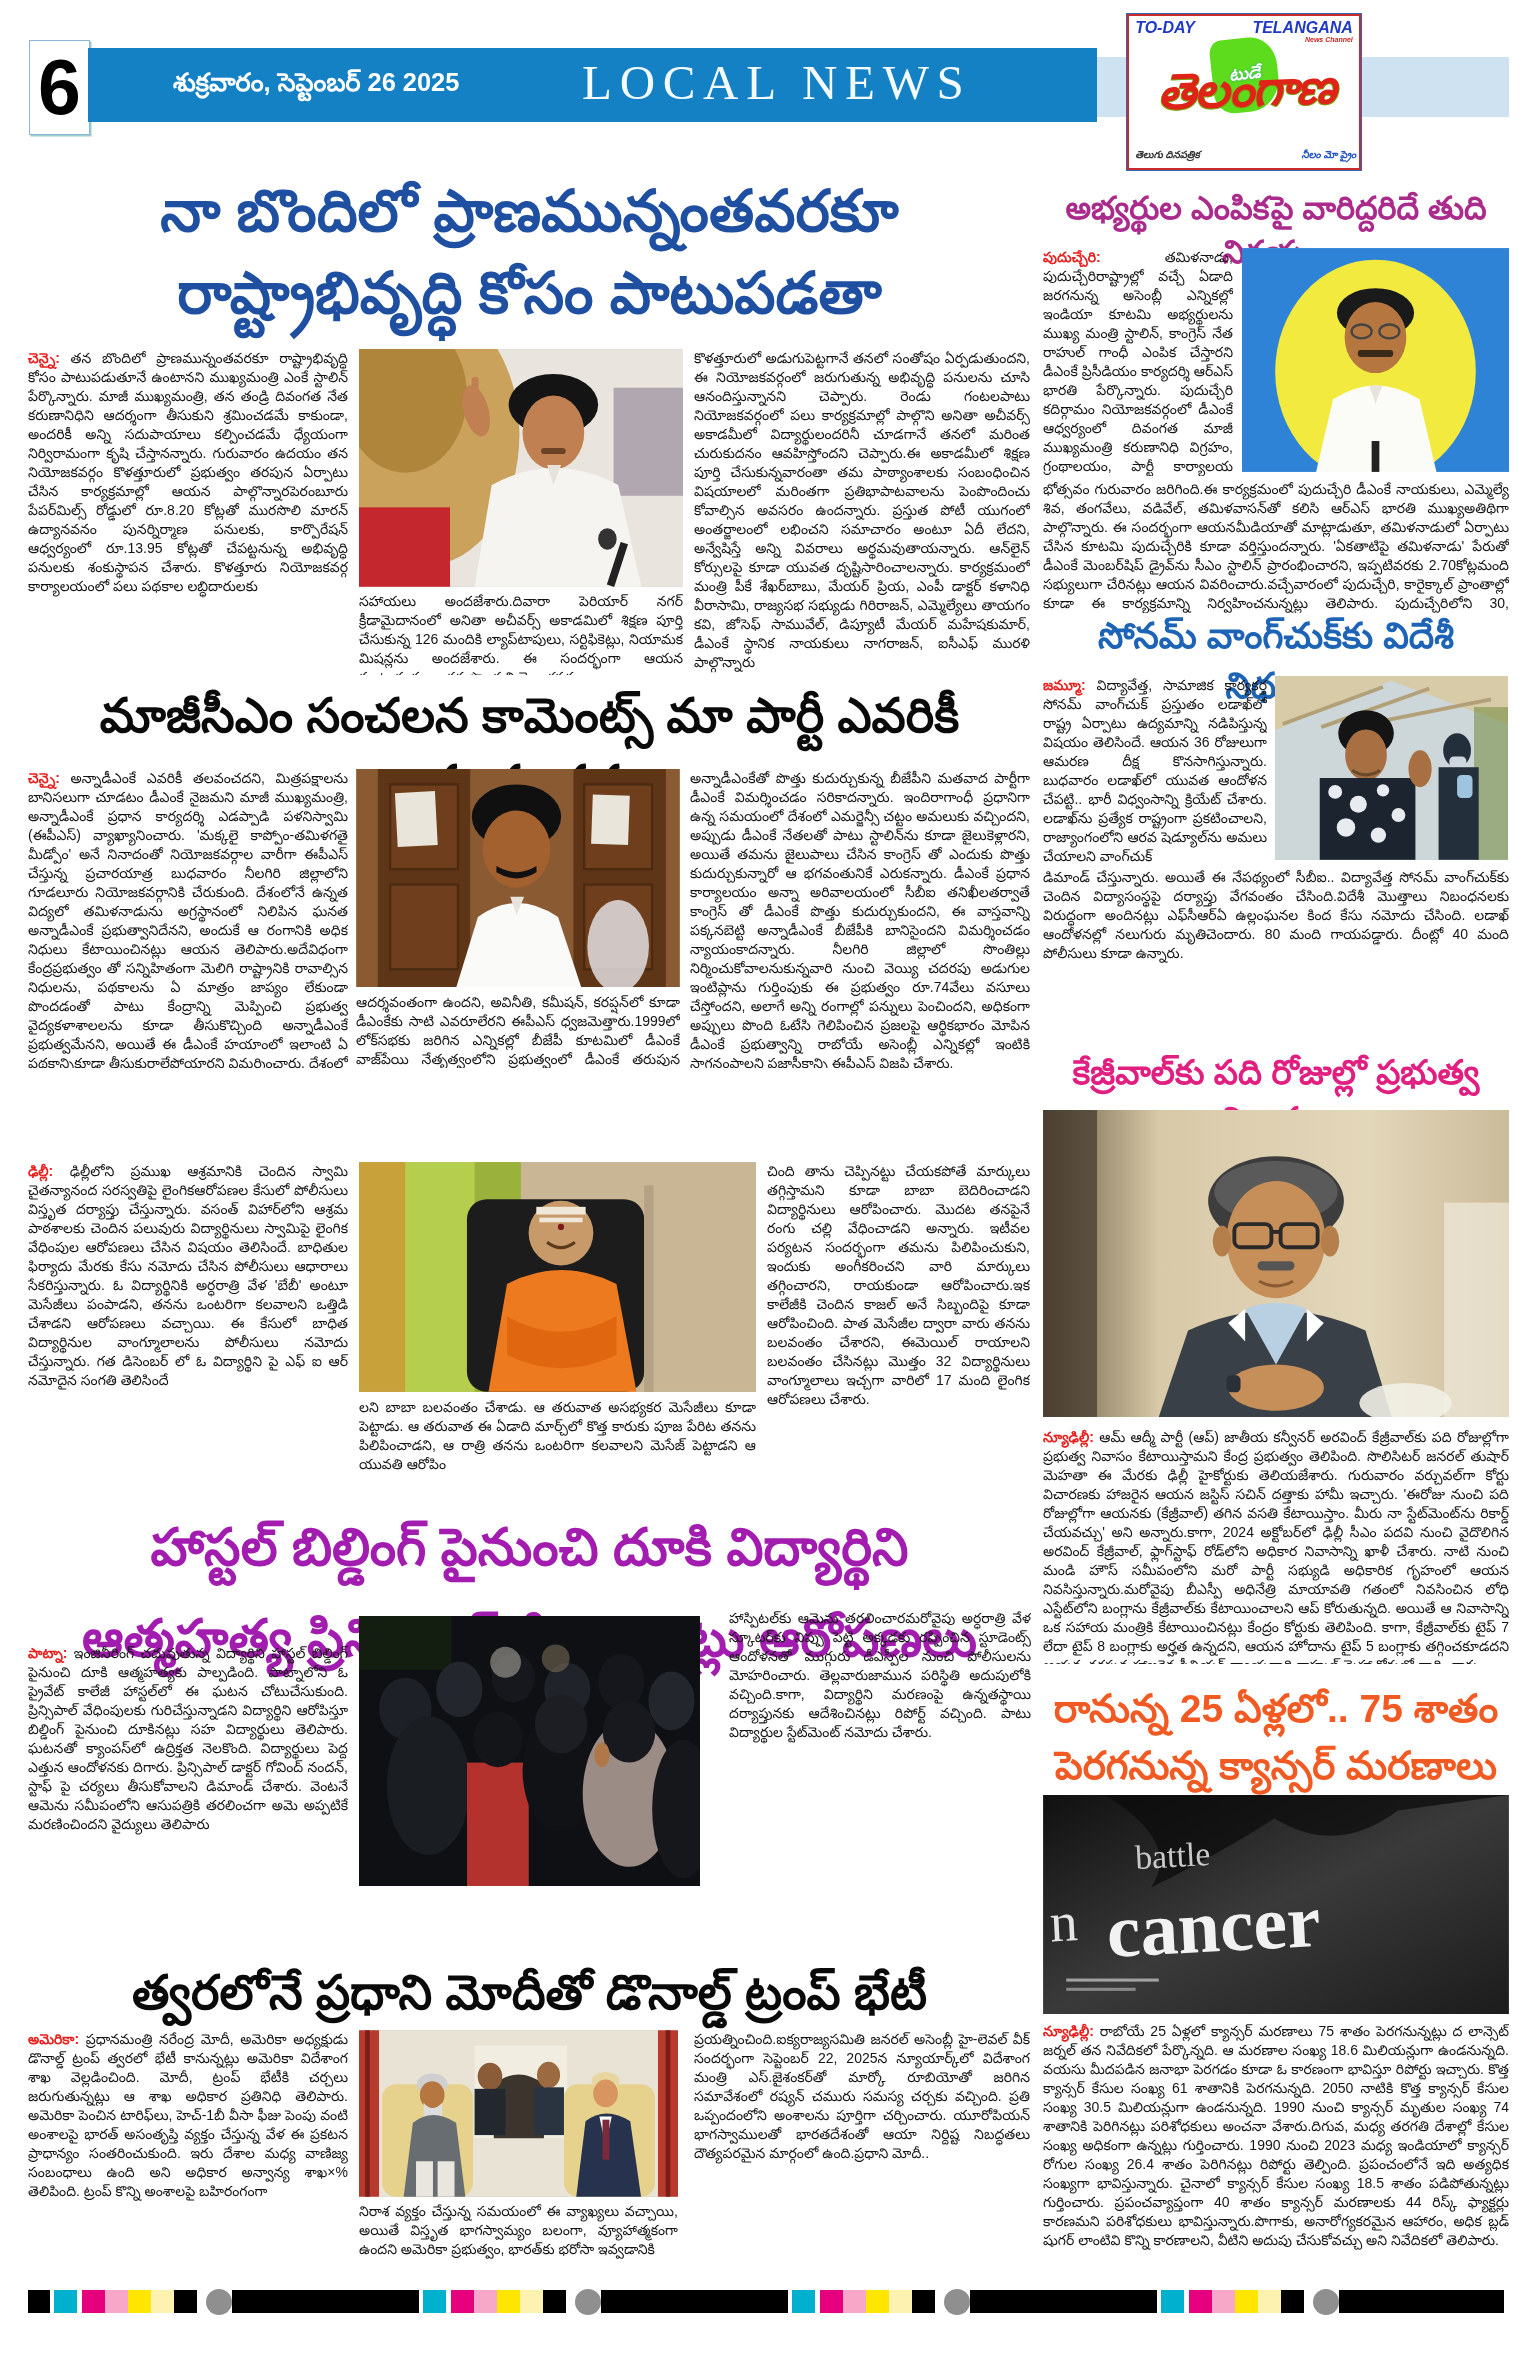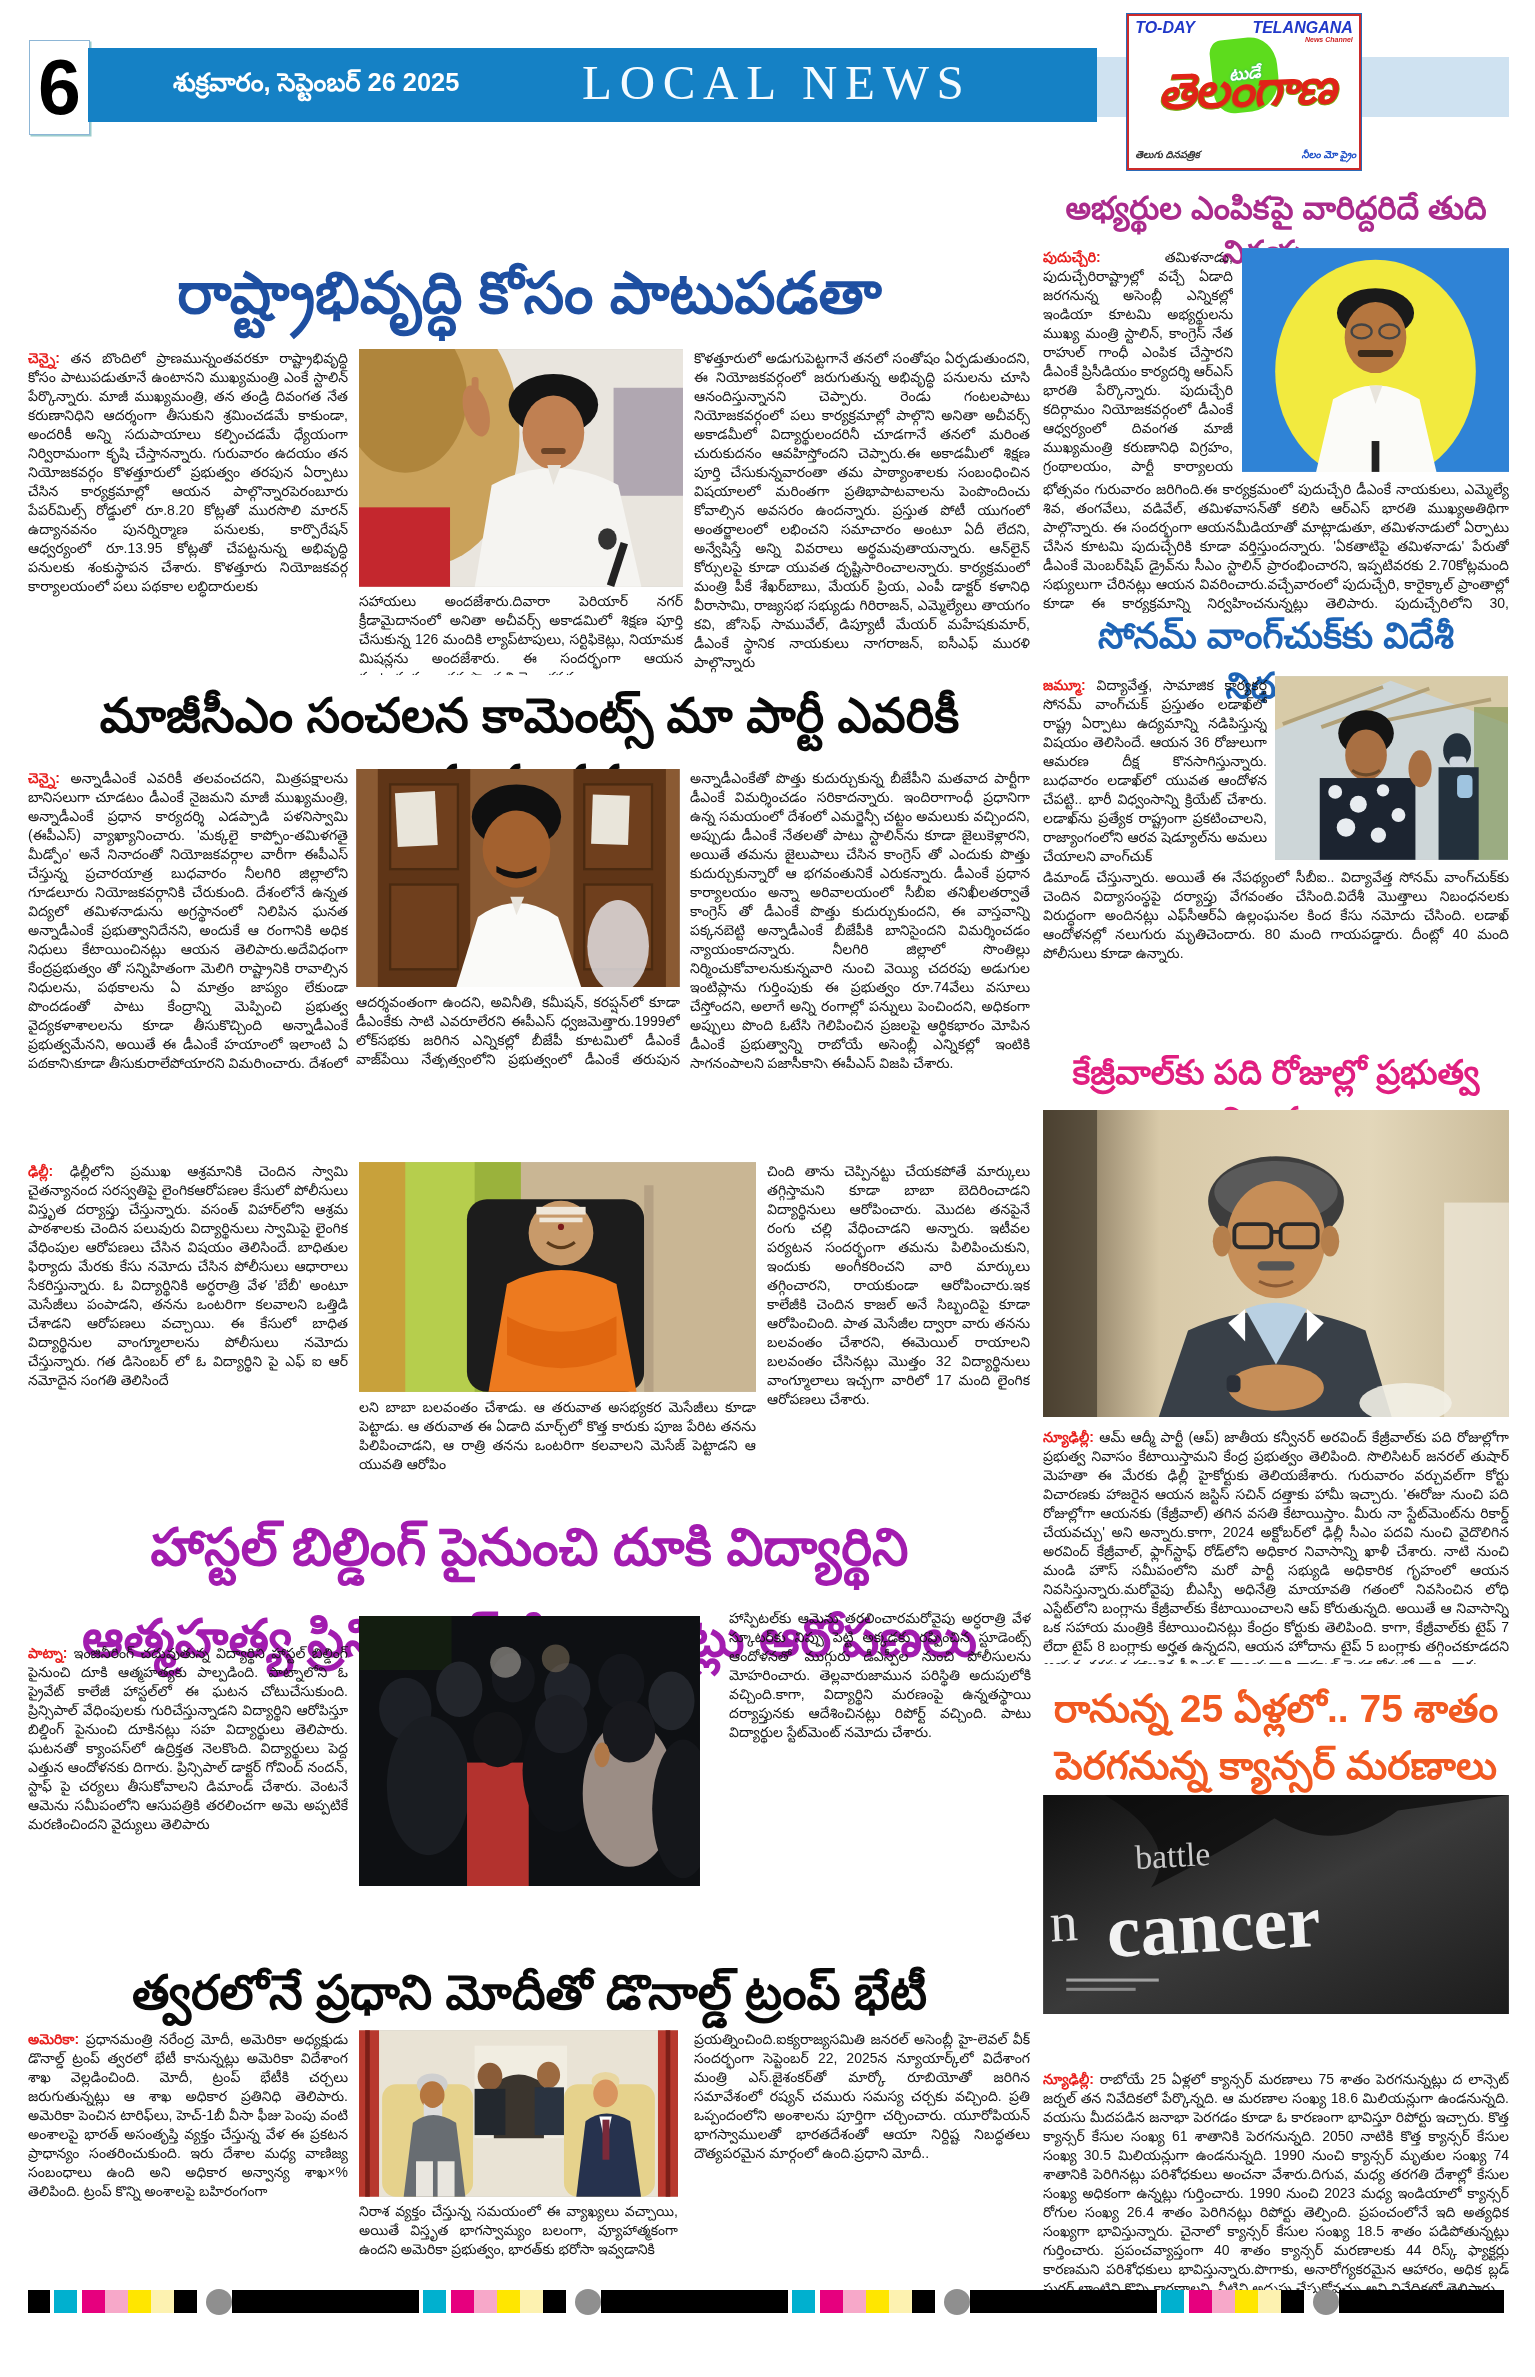--- a/index.html
+++ b/index.html
@@ -72,21 +72,21 @@
       <span>టుడే</span>
     </div>
     <div class="logo-script">తెలంగాణ</div>
     <div class="logo-row2">
       <span class="l">తెలుగు దినపత్రిక</span>
       <span class="r">నీలం మో ప్రైం</span>
     </div>
   </div>
 
   <div class="abs hl hl-a1">
-    <br>
+    <span>నా బొందిలో ప్రాణమున్నంతవరకూ</span><br>
     <span>రాష్ట్రాభివృద్ధి కోసం పాటుపడతా</span>
   </div>
   <div class="abs col" style="left:28px;top:349px;width:320px;height:327px;">
     <span class="dl">చెన్నై:</span>
     <span>తన బొందిలో ప్రాణమున్నంతవరకూ రాష్ట్రాభివృద్ధి కోసం పాటుపడుతూనే ఉంటానని ముఖ్యమంత్రి ఎంకే స్టాలిన్ పేర్కొన్నారు. మాజీ ముఖ్యమంత్రి, తన తండ్రి దివంగత నేత కరుణానిధిని ఆదర్శంగా తీసుకుని శ్రమించడమే కాకుండా, అందరికీ అన్ని సదుపాయాలు కల్పించడమే ధ్యేయంగా నిర్విరామంగా కృషి చేస్తానన్నారు. గురువారం ఉదయం తన నియోజకవర్గం కొళత్తూరులో ప్రభుత్వం తరపున ఏర్పాటు చేసిన కార్యక్రమాల్లో ఆయన పాల్గొన్నారపెరంబూరు పేపర్‌మిల్స్ రోడ్డులో రూ.8.20 కోట్లతో మురసొలి మారన్ ఉద్యానవనం పునర్నిర్మాణ పనులకు, కార్పొరేషన్ ఆధ్వర్యంలో రూ.13.95 కోట్లతో చేపట్టనున్న అభివృద్ధి పనులకు శంకుస్థాపన చేశారు. కొళత్తూరు నియోజకవర్గ కార్యాలయంలో పలు పథకాల లబ్ధిదారులకు</span>
   </div>
   <div class="abs photo" style="left:359px;top:349px;width:324px;height:238px;">
     <svg width="324" height="238" viewBox="0 0 420 308">
       <rect width="420" height="308" fill="#e9e5de"></rect>
       <ellipse cx="88" cy="110" rx="120" ry="170" fill="#c79a4c" opacity="0.9"></ellipse>
@@ -363,21 +363,21 @@
       </defs>
       <rect width="604" height="284" fill="url(#cbg)"></rect>
       <path d="M80,0 Q180,60 140,120 Q240,70 300,30 Q380,80 460,20 L604,0 Z" fill="#0a0a0a" opacity="0.7"></path>
       <text x="120" y="96" font-family="Liberation Serif, serif" font-size="44" fill="#c9c9c9" transform="rotate(-3 120 96)">battle</text>
       <text x="84" y="210" font-family="Liberation Serif, serif" font-size="98" font-weight="bold" fill="#f2f2f2" transform="rotate(-3 84 210)">cancer</text>
       <text x="10" y="190" font-family="Liberation Serif, serif" font-size="72" fill="#e5e5e5" transform="rotate(-3 10 190)">n</text>
       <rect x="30" y="238" width="120" height="4" fill="#bdbdbd" opacity="0.8"></rect>
       <rect x="30" y="250" width="90" height="4" fill="#9d9d9d" opacity="0.8"></rect>
     </svg>
   </div>
-  <div class="abs col" style="left:1043px;top:2022px;width:466px;height:254px;margin-top:48px;">
+  <div class="abs col" style="left:1043px;top:2022px;width:466px;height:254px;">
     <span class="dl">న్యూఢిల్లీ:</span>
     <span>రాబోయే 25 ఏళ్లలో క్యాన్సర్ మరణాలు 75 శాతం పెరగనున్నట్లు ద లాన్సెట్ జర్నల్ తన నివేదికలో పేర్కొన్నది. ఆ మరణాల సంఖ్య 18.6 మిలియన్లుగా ఉండనున్నది. వయసు మీదపడిన జనాభా పెరగడం కూడా ఓ కారణంగా భావిస్తూ రిపోర్టు ఇచ్చారు. కొత్త క్యాన్సర్ కేసుల సంఖ్య 61 శాతానికి పెరగనున్నది. 2050 నాటికి కొత్త క్యాన్సర్ కేసుల సంఖ్య 30.5 మిలియన్లుగా ఉండనున్నది. 1990 నుంచి క్యాన్సర్ మృతుల సంఖ్య 74 శాతానికి పెరిగినట్లు పరిశోధకులు అంచనా వేశారు.దిగువ, మధ్య తరగతి దేశాల్లో కేసుల సంఖ్య అధికంగా ఉన్నట్లు గుర్తించారు. 1990 నుంచి 2023 మధ్య ఇండియాలో క్యాన్సర్ రోగుల సంఖ్య 26.4 శాతం పెరిగినట్లు రిపోర్టు తెల్పింది. ప్రపంచంలోనే ఇది అత్యధిక సంఖ్యగా భావిస్తున్నారు. చైనాలో క్యాన్సర్ కేసుల సంఖ్య 18.5 శాతం పడిపోతున్నట్లు గుర్తించారు. ప్రపంచవ్యాప్తంగా 40 శాతం క్యాన్సర్ మరణాలకు 44 రిస్క్ ఫ్యాక్టర్లు కారణమని పరిశోధకులు భావిస్తున్నారు.పొగాకు, అనారోగ్యకరమైన ఆహారం, అధిక బ్లడ్ షుగర్ లాంటివి కొన్ని కారణాలని, వీటిని అదుపు చేసుకోవచ్చు అని నివేదికలో తెలిపారు.</span>
   </div>
 
   <div id="strip" class="abs">
       <div class="seg" style="background: rgb(0, 0, 0); width: 21.6px; flex: 0 0 21.6px;"></div>
       <div class="seg" style="background: rgb(255, 255, 255); width: 4.6px; flex: 0 0 4.6px;"></div>
       <div class="seg" style="background: rgb(0, 176, 207); width: 23px; flex: 0 0 23px;"></div>
       <div class="seg" style="background: rgb(255, 255, 255); width: 4.6px; flex: 0 0 4.6px;"></div>
       <div class="seg" style="background: rgb(230, 0, 126); width: 23px; flex: 0 0 23px;"></div>

